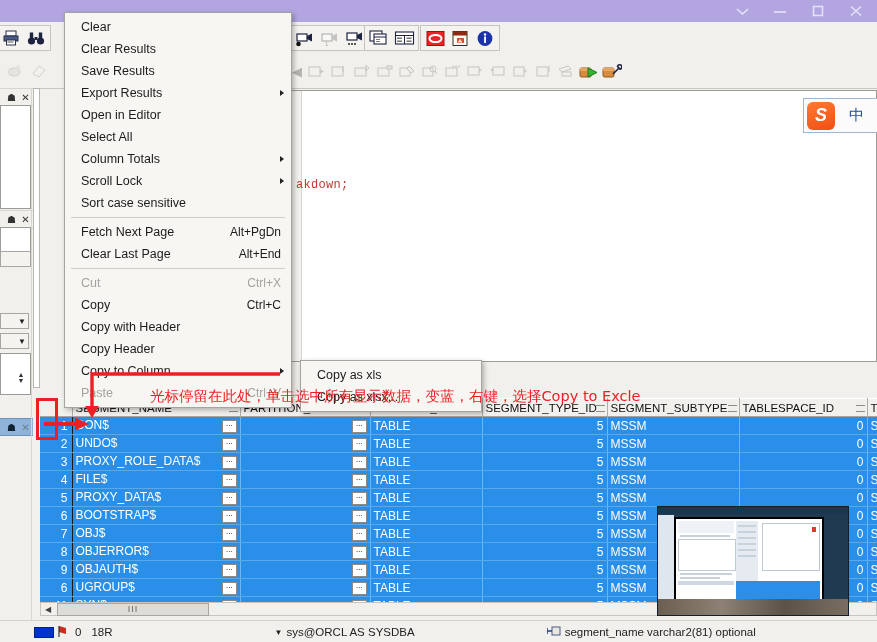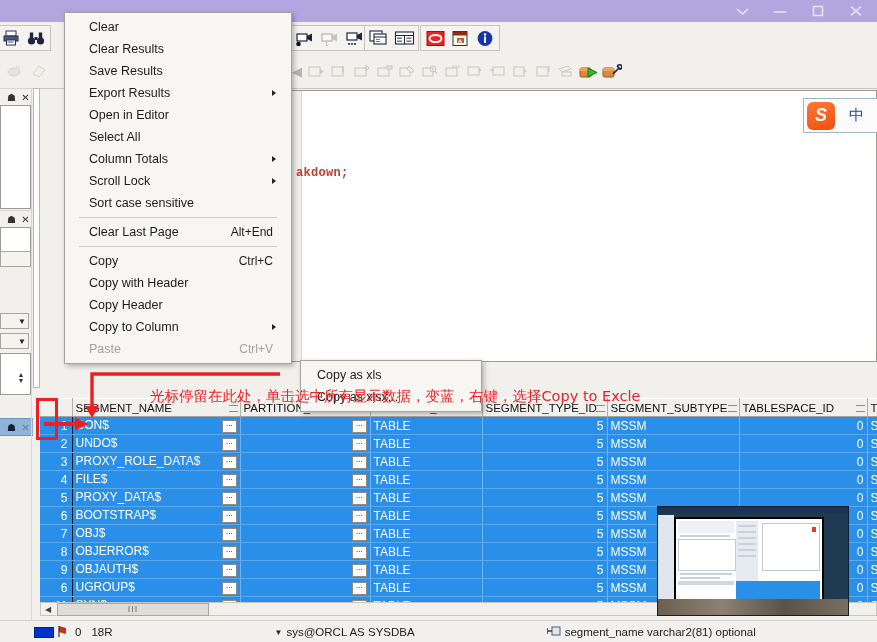--- a/index.html
+++ b/index.html
@@ -34,26 +34,26 @@
   .panelhdr{height:16px;background:#f1f0ec;border-top:1px solid #d8d6d1;border-bottom:1px solid #d8d6d1;
             display:flex;align-items:center;justify-content:flex-end;gap:3px;padding-right:2px;}
   .phicon{width:11px;height:11px;display:flex;align-items:center;justify-content:center;color:#333;font-size:10px;}
   .whitebox{background:#ffffff;border:1px solid #9a9a96;}
   .greybox{background:#f4f3ef;border:1px solid #a8a6a1;}
 
   
   #editor{left:290px;top:90px;width:587px;height:272px;background:#ffffff;border:1px solid #9d9b96;
           box-sizing:border-box;}
   #gutter{left:291px;top:91px;width:10px;height:270px;background:#f1f0ec;border-right:1px solid #d8d6d1;}
-  #sqltext{left:296px;top:166px;font-family:"Liberation Mono","DejaVu Sans Mono",monospace;
-           font-size:12px;color:#c0392b;letter-spacing:.3px;font-weight:bold;}
+  #sqltext{left:296px;top:178px;font-family:"Liberation Mono","DejaVu Sans Mono",monospace;
+           font-size:12px;color:#c0392b;letter-spacing:.3px;}
 
   
   #ctxmenu{left:64px;top:12px;width:228px;background:#f7f6f3;border:1px solid #a6a49f;
-           box-shadow:2px 2px 5px rgba(0,0,0,.28);padding:3px 8px;box-sizing:border-box;z-index:40;}
+           box-shadow:2px 2px 5px rgba(0,0,0,.28);padding:3px 0;box-sizing:border-box;z-index:40;}
   .mi{height:22px;display:flex;align-items:center;position:relative;padding:0 8px 0 16px;
       font-size:12.5px;color:#1b1b1b;white-space:nowrap;}
   .mi .lbl{flex:0 0 auto;}
   .mi .acc{position:absolute;right:10px;color:#1b1b1b;font-size:12px;}
   .mi.dim, .mi.dim .acc{color:#a3a3a0;}
   .mi .arw{position:absolute;right:7px;width:0;height:0;border-left:4px solid #222;
            border-top:3.5px solid transparent;border-bottom:3.5px solid transparent;}
   .msep{height:1px;background:#d0cec9;margin:3px 6px;}
 
   
@@ -427,24 +427,32 @@
     </div>
     <div class="mi">
       <span class="lbl">Scroll Lock</span>
       <span class="arw"></span>
     </div>
     <div class="mi">
       <span class="lbl">Sort case sensitive</span>
     </div>
     <div class="msep"></div>
     <div class="mi">
+      <span class="lbl">Fetch Next Page</span>
+      <span class="acc">Alt+PgDn</span>
+    </div>
+    <div class="mi">
       <span class="lbl">Clear Last Page</span>
       <span class="acc">Alt+End</span>
     </div>
     <div class="msep"></div>
+    <div class="mi dim">
+      <span class="lbl">Cut</span>
+      <span class="acc">Ctrl+X</span>
+    </div>
     <div class="mi">
       <span class="lbl">Copy</span>
       <span class="acc">Ctrl+C</span>
     </div>
     <div class="mi">
       <span class="lbl">Copy with Header</span>
     </div>
     <div class="mi">
       <span class="lbl">Copy Header</span>
     </div>

